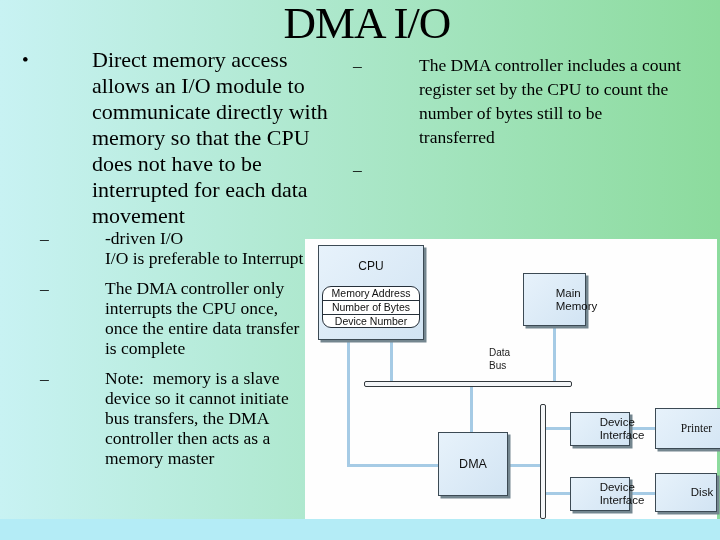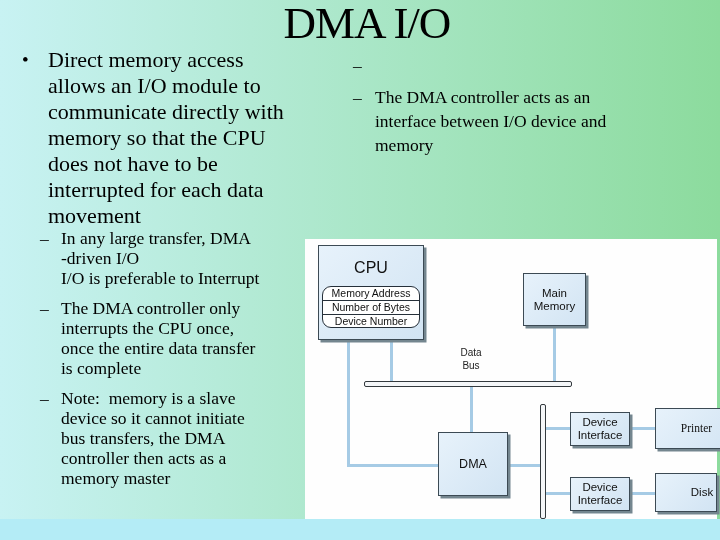--- a/index.html
+++ b/index.html
@@ -6,21 +6,21 @@
   .slide{
     position:relative;width:720px;height:540px;overflow:hidden;
     background:linear-gradient(90deg,var(--bg-left) 0%, var(--bg-right) 100%);
     font-family:"Liberation Serif",serif;color:var(--text);
   }
   .bottom-strip{position:absolute;left:0;top:519px;width:720px;height:21px;background:var(--bottom-strip);}
   .title{
     position:absolute;left:0;top:-3px;width:720px;box-sizing:border-box;padding-left:14px;
     text-align:center;font-size:45px;letter-spacing:-1px;
   }
-  .ln{white-space:pre-wrap;}
+  .ln{white-space:pre-wrap;margin-left:44px;}
   .bullet-row{display:flex;}
   .marker{flex:0 0 auto;}
   .main-bullet{position:absolute;left:22px;top:47px;font-size:22px;line-height:26px;}
   .main-bullet .marker{width:16px;margin-right:10px;font-size:19px;}
   .sub-bullets{position:absolute;left:40px;top:228px;font-size:17.5px;line-height:20px;}
   .sub-bullets .bullet-row{margin-bottom:10px;}
   .sub-bullets .marker{width:12px;margin-right:9px;}
   .right-bullets{position:absolute;left:353px;top:53px;width:345px;font-size:17.5px;line-height:24px;}
   .right-bullets .bullet-row{margin-bottom:8px;}
   .right-bullets .marker{width:12px;margin-right:10px;}
@@ -32,28 +32,28 @@
   .hbus{left:59px;top:142px;width:208px;height:6px;}
   .vbus{left:235px;top:165px;width:6px;height:115px;}
   .dbox{
     position:absolute;box-sizing:border-box;
     background:linear-gradient(135deg,#e7f2fb 0%,#d2e4f3 100%);
     border:1.5px solid var(--box-border);
     box-shadow:2.5px 2.5px 0 var(--box-shadow);
     font-size:11.5px;color:#111;
   }
   .cpu{left:13px;top:6px;width:106px;height:95px;}
-  .cpu-label{position:absolute;left:0;top:13px;width:100%;text-align:center;font-size:16px;}
+  .cpu-label{position:absolute;left:0;top:13px;width:100%;text-align:center;font-size:12px;}
   .registers{
     position:absolute;left:3px;top:40px;width:96px;
     background:#fff;border:1.5px solid #26303a;border-radius:9px;overflow:hidden;
   }
   .reg{height:12.8px;line-height:12.8px;text-align:center;font-size:10.5px;white-space:nowrap;}
   .reg + .reg{border-top:1.3px solid #26303a;}
-  .centered{display:flex;align-items:center;justify-content:center;text-align:center;line-height:13px;}
+  .centered{display:flex;align-items:center;justify-content:center;line-height:13px;}
   .mem{left:218px;top:34px;width:63px;height:53px;}
   .dma{left:133px;top:193px;width:70px;height:64px;font-size:12.5px;}
   .di1{left:265px;top:173px;width:60px;height:34px;}
   .di2{left:265px;top:238px;width:60px;height:34px;}
   .printer{left:350px;top:169px;width:83px;height:41px;font-family:Liberation Serif, serif;}
   .disk{left:350px;top:234px;width:62px;height:39px;padding-left:32px;}
   .databus-label{position:absolute;left:140px;top:107px;width:52px;text-align:center;font-size:10px;line-height:13px;color:#222;}
 </style>
 </head>
 <body>
@@ -75,21 +75,20 @@
           <div class="ln">movement</div>
         </div>
       </div>
   </div>
 
   <div class="sub-bullets">
     <div class="bullet-row">
       <div class="marker">–</div>
       <div>
           <div>
-            <div class="ln">In any large transfer, DMA</div>
             <div class="ln">-driven I/O</div>
             <div class="ln">I/O is preferable to Interrupt</div>
           </div>
         </div>
     </div>
     <div class="bullet-row">
       <div class="marker">–</div>
       <div>
           <div>
             <div class="ln">The DMA controller only</div>
@@ -109,30 +108,31 @@
             <div class="ln">controller then acts as a</div>
             <div class="ln">memory master</div>
           </div>
         </div>
     </div>
   </div>
 
   <div class="right-bullets">
     <div class="bullet-row">
       <div class="marker">–</div>
+      <div>
+          <div>
+            <div class="ln">The DMA controller includes a count</div>
+            <div class="ln">register set by the CPU to count the</div>
+            <div class="ln">number of bytes still to be</div>
+            <div class="ln">transferred</div>
+          </div>
+        </div>
     </div>
     <div class="bullet-row">
       <div class="marker">–</div>
-      <div>
-          <div>
-            <div class="ln">The DMA controller acts as an</div>
-            <div class="ln">interface between I/O device and</div>
-            <div class="ln">memory</div>
-          </div>
-        </div>
     </div>
   </div>
 
   <div class="panel">
 
     <div class="cline" style="left:42px;top:101px;width:3px;height:127px;"></div>
     <div class="cline" style="left:42px;top:225px;width:94px;height:3px;"></div>
     <div class="cline" style="left:85px;top:101px;width:3px;height:42px;"></div>
     <div class="cline" style="left:248px;top:87px;width:3px;height:56px;"></div>
     <div class="cline" style="left:165px;top:147px;width:3px;height:46px;"></div>

